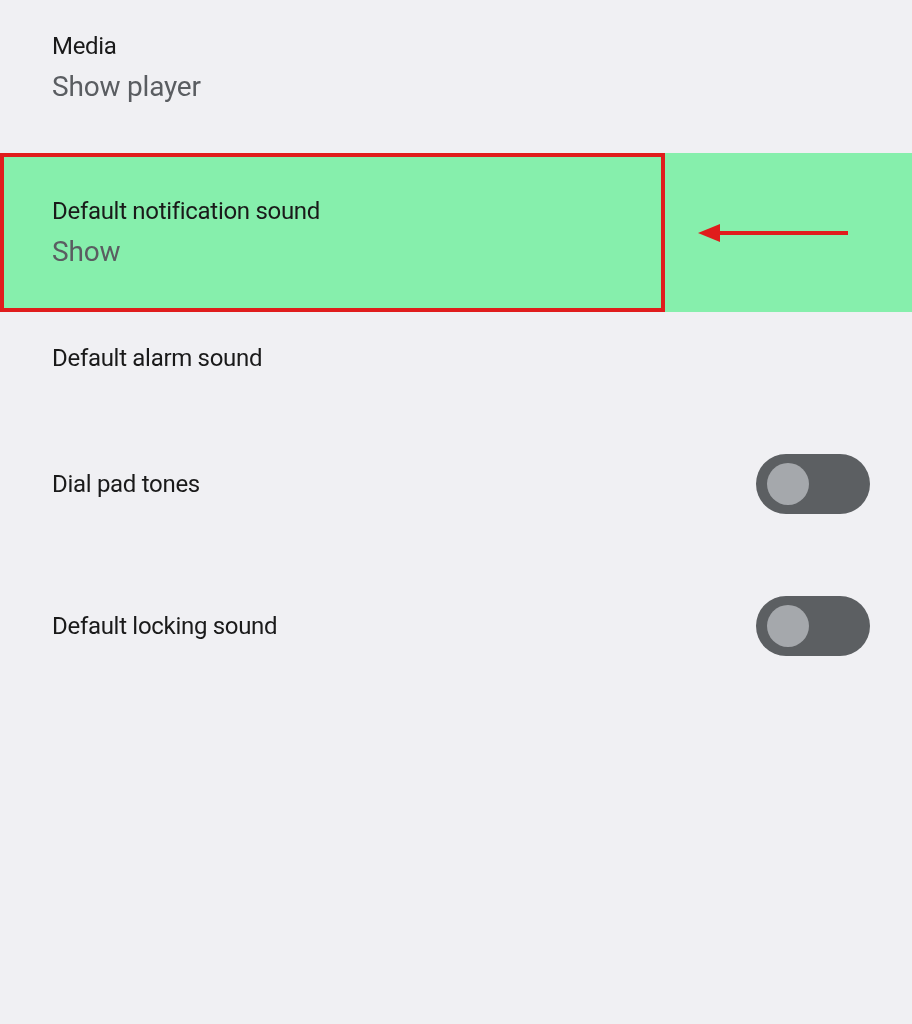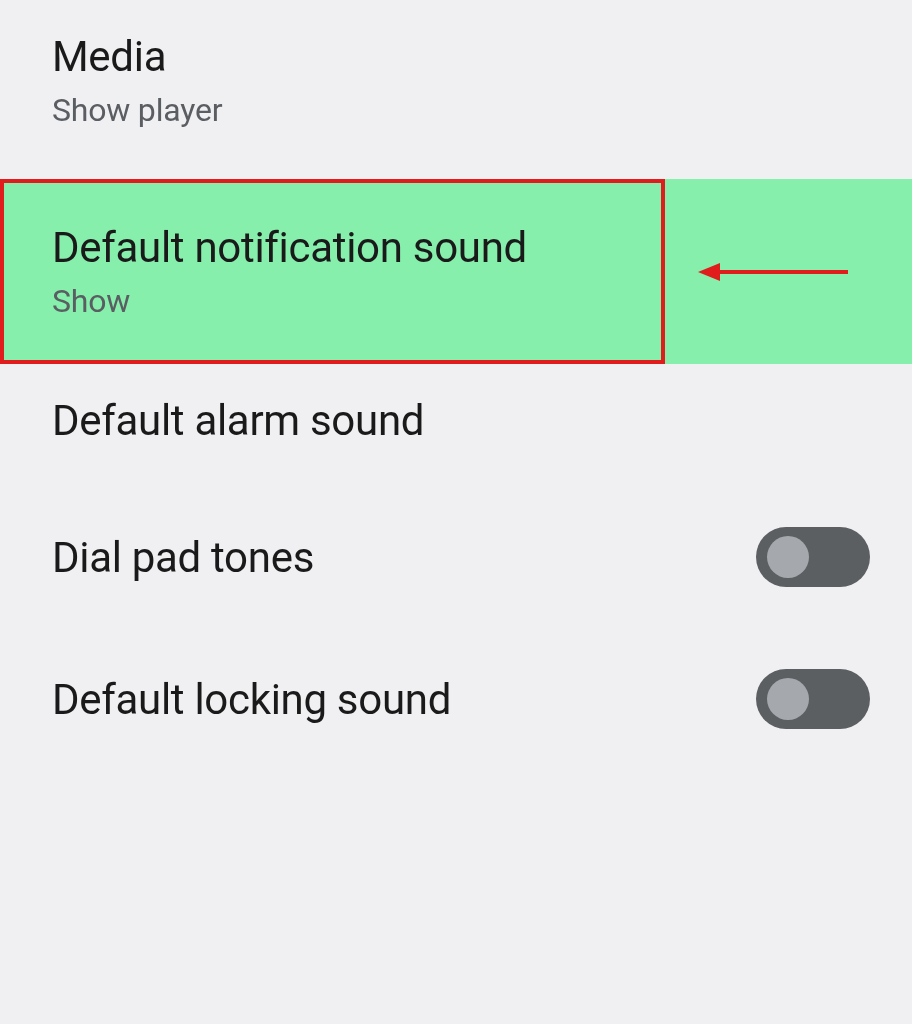--- a/index.html
+++ b/index.html
@@ -21,27 +21,27 @@
       align-items: center;
       justify-content: space-between;
       position: relative;
     }
     .settings-item-text {
       display: flex;
       flex-direction: column;
       gap: 10px;
     }
     .item-title {
-      font-size: 42px;
+      font-size: 24px;
       font-weight: 400;
       color: #1a1a1a;
       letter-spacing: -0.3px;
     }
     .item-subtitle {
-      font-size: 32px;
+      font-size: 28px;
       font-weight: 400;
       color: #5a5d61;
       letter-spacing: -0.2px;
     }
     .highlighted-wrapper {
       position: relative;
       background: #86efac;
     }
     .highlight-box {
       position: absolute;

